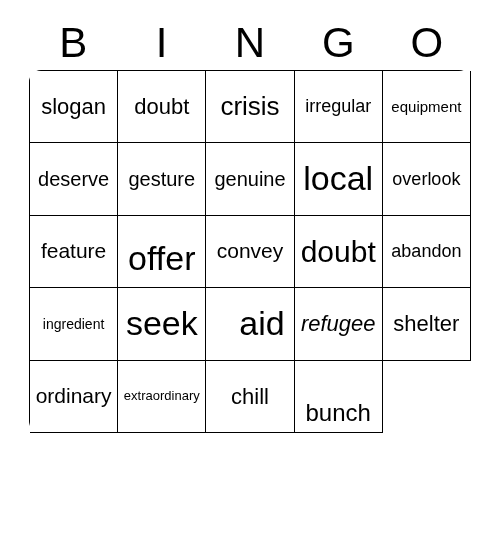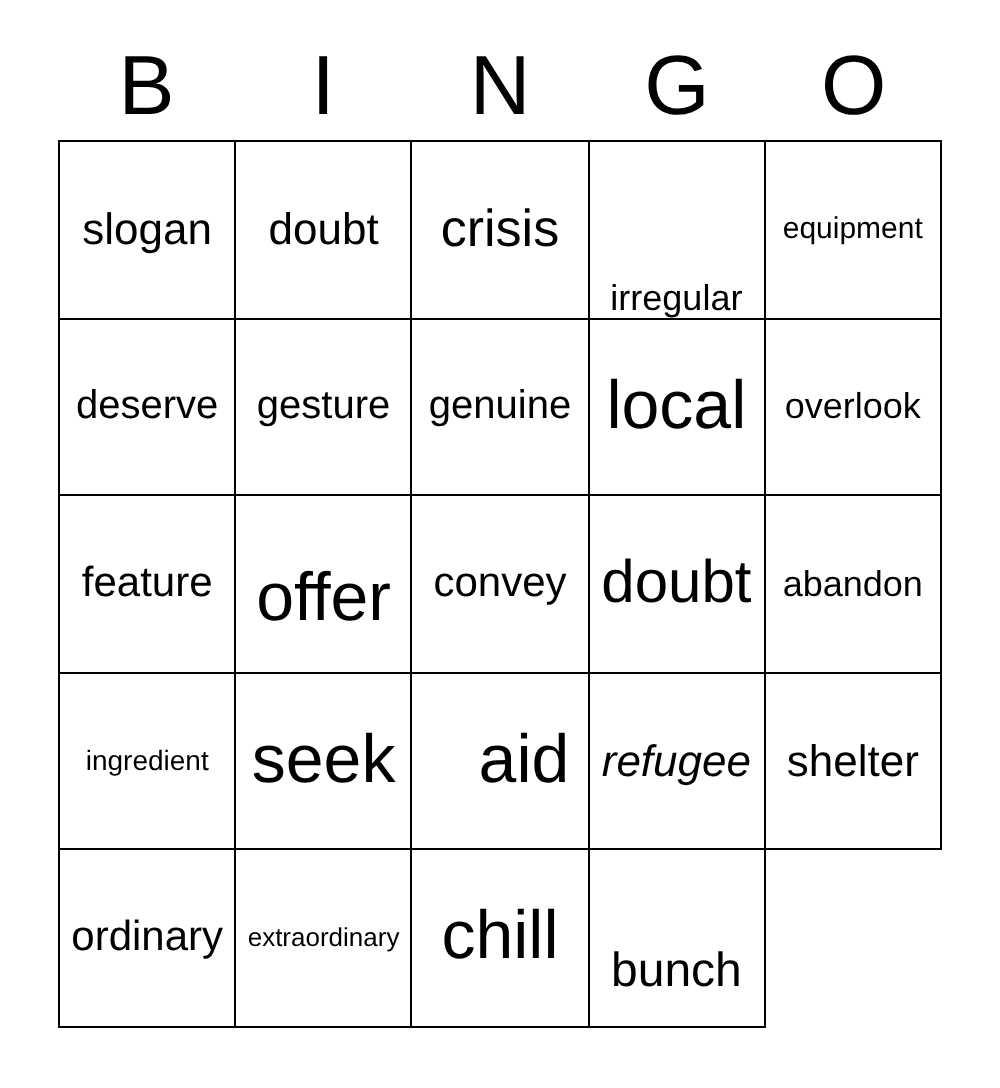--- a/index.html
+++ b/index.html
@@ -38,27 +38,28 @@
     line-height: 1;
     font-weight: 400;
     letter-spacing: 0px;
     color: #000000;
   }
   #grid {
     position: absolute;
     left: 29px;
     top: 70px;
     width: 442px;
-    height: 444px;
+    height: 363px;
     box-sizing: border-box;
     border-top: 1px solid #000000;
     border-left: 1px solid #000000;
     display: grid;
     grid-template-columns: repeat(5, 1fr);
     grid-template-rows: repeat(5, 1fr);
+    border-radius: 12px;
   }
   .cell {
     box-sizing: border-box;
     border-right: 1px solid #000000;
     border-bottom: 1px solid #000000;
     display: flex;
     align-items: center;
     justify-content: center;
     overflow: hidden;
     background: #ffffff;
@@ -89,21 +90,21 @@
 
     <div class="cell" style="border-right-color: rgb(0, 0, 0); border-bottom-color: rgb(0, 0, 0);">
       <span class="cell-word" style="font-size: 22px;">slogan</span>
     </div>
     <div class="cell" style="border-right-color: rgb(0, 0, 0); border-bottom-color: rgb(0, 0, 0);">
       <span class="cell-word" style="font-size: 22px;">doubt</span>
     </div>
     <div class="cell" style="border-right-color: rgb(0, 0, 0); border-bottom-color: rgb(0, 0, 0);">
       <span class="cell-word" style="font-size: 26px;">crisis</span>
     </div>
-    <div class="cell" style="border-right-color: rgb(0, 0, 0); border-bottom-color: rgb(0, 0, 0); align-items: flex-end;">
+    <div class="cell" style="border-right-color: rgb(0, 0, 0); border-bottom-color: rgb(0, 0, 0);">
       <span class="cell-word" style="font-size: 18px;">irregular</span>
     </div>
     <div class="cell" style="border-right-color: rgb(0, 0, 0); border-bottom-color: rgb(0, 0, 0);">
       <span class="cell-word" style="font-size: 15px;">equipment</span>
     </div>
 
     <div class="cell" style="border-right-color: rgb(0, 0, 0); border-bottom-color: rgb(0, 0, 0);">
       <span class="cell-word" style="font-size: 20px;">deserve</span>
     </div>
     <div class="cell" style="border-right-color: rgb(0, 0, 0); border-bottom-color: rgb(0, 0, 0);">
@@ -151,20 +152,20 @@
     <div class="cell" style="border-right-color: rgb(0, 0, 0); border-bottom-color: rgb(0, 0, 0);">
       <span class="cell-word" style="font-size: 22px;">shelter</span>
     </div>
     <div class="cell" style="border-right-color: rgb(0, 0, 0); border-bottom-color: rgb(0, 0, 0);">
       <span class="cell-word" style="font-size: 21px;">ordinary</span>
     </div>
     <div class="cell" style="border-right-color: rgb(0, 0, 0); border-bottom-color: rgb(0, 0, 0);">
       <span class="cell-word" style="font-size: 13px;">extraordinary</span>
     </div>
     <div class="cell" style="border-right-color: rgb(0, 0, 0); border-bottom-color: rgb(0, 0, 0);">
-      <span class="cell-word" style="font-size: 34px;">chill</span>
+      <span class="cell-word" style="font-size: 22px;">chill</span>
     </div>
     <div class="cell" style="border-right-color: rgb(0, 0, 0); border-bottom-color: rgb(0, 0, 0);">
       <span class="cell-word" style="font-size: 24px; margin-top: 32px;">bunch</span>
     </div>
 
   </div>
 </div>
 
 </body></html>

